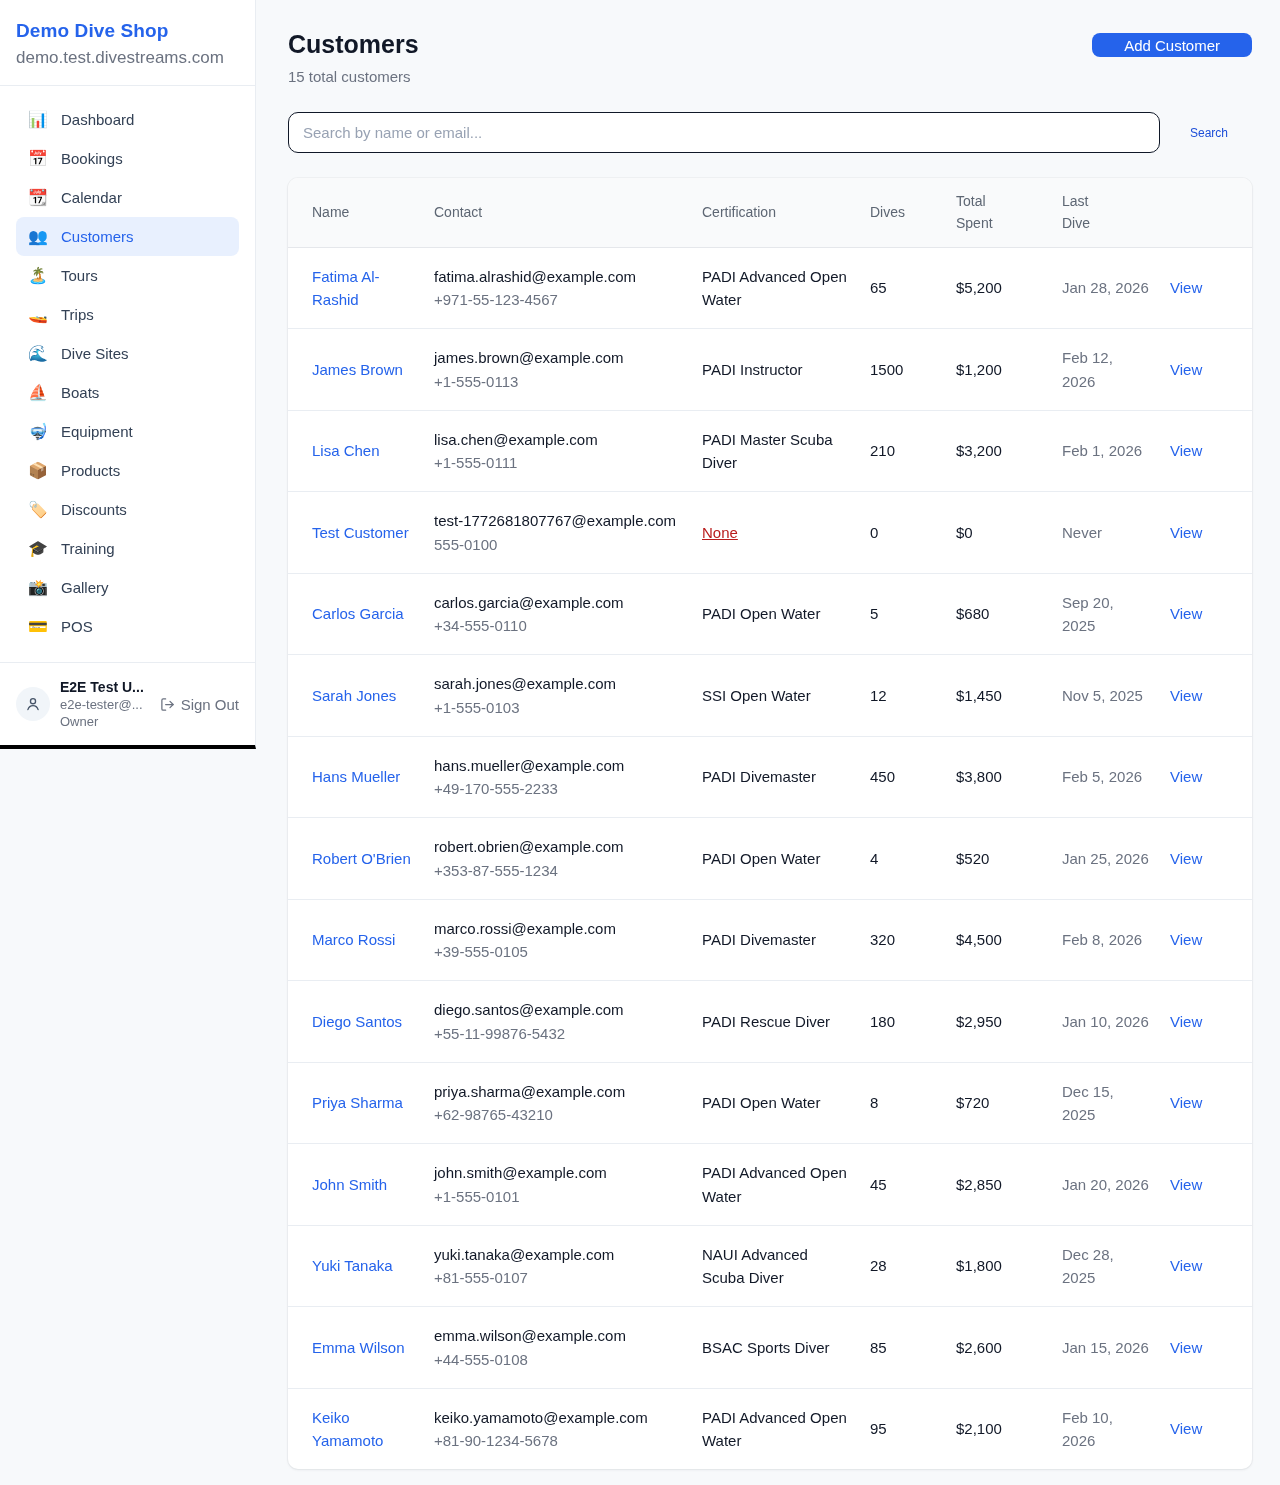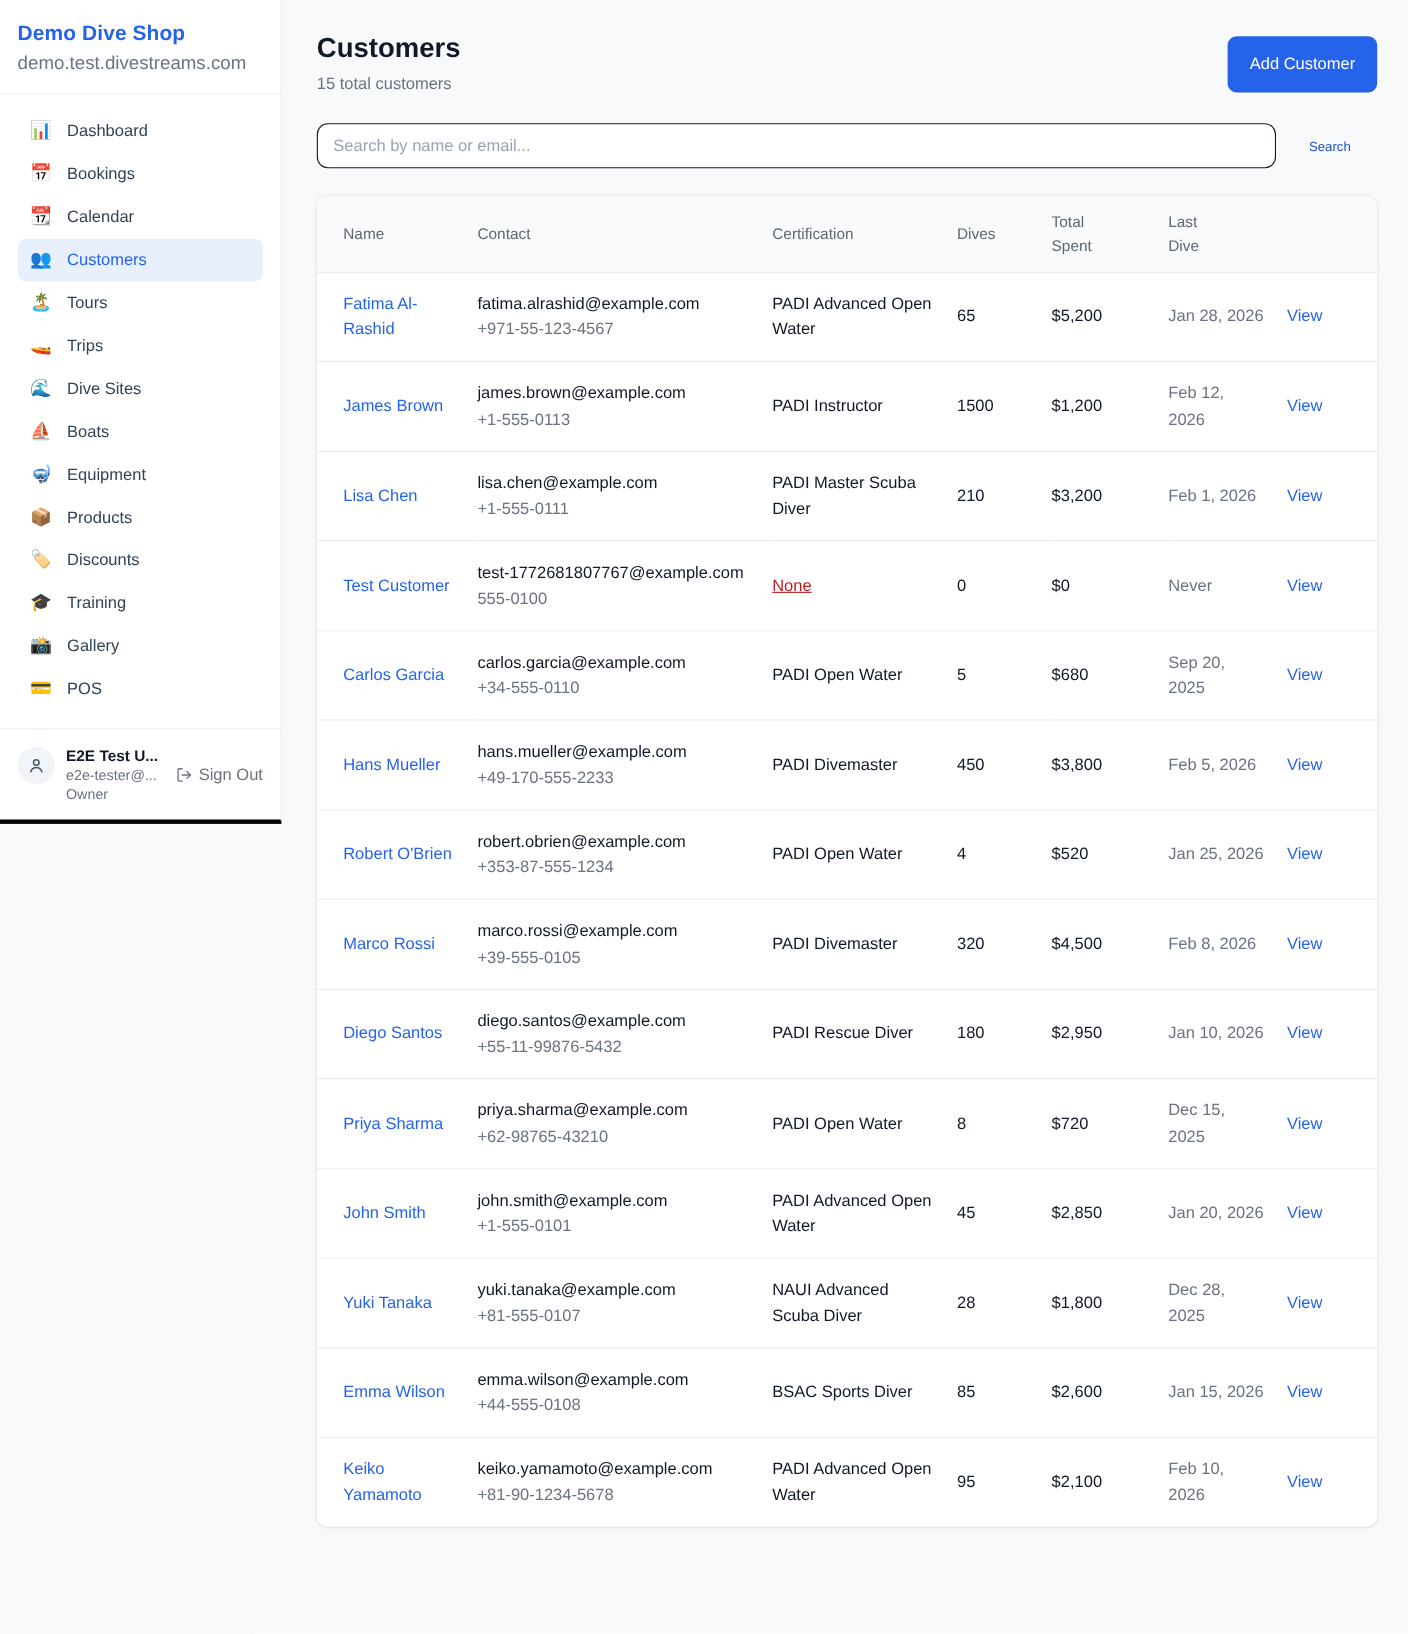--- a/index.html
+++ b/index.html
@@ -24,21 +24,21 @@
   .nav { padding:14px 16px 16px 16px; }
   .nav-item {
     display:flex; align-items:center; gap:13px;
     padding:11px 12px; border-radius:8px;
     font-size:15px; color:#334155; cursor:pointer;
   }
   .nav-item.active { background:#e8f0fe; color:#2563eb; }
   .nav-icon { width:20px; font-size:16px; line-height:1; text-align:center; flex:0 0 20px; }
   .sidebar-footer {
     border-top:1px solid #e9edf2;
-    padding:16px; display:flex; gap:10px;
+    padding:16px; display:flex; align-items:center; gap:10px;
   }
   .avatar {
     width:34px; height:34px; flex:0 0 34px; border-radius:50%;
     background:#f1f5f9; display:flex; align-items:center; justify-content:center;
   }
   .avatar svg { width:18px; height:18px; }
   .user-info { min-width:0; }
   .user-name { font-size:14px; font-weight:bold; color:#111827; white-space:nowrap; }
   .user-email, .user-role { font-size:13px; color:#6b7280; white-space:nowrap; }
   .user-email { margin-top:2px; } .user-role { margin-top:2px; }
@@ -49,21 +49,21 @@
   }
   .signout svg { width:15px; height:15px; }
 
   
   .main { flex:1; padding:30px 28px 28px 32px; min-width:0; }
   .main-header { display:flex; align-items:flex-start; justify-content:space-between; }
   .page-title { font-size:25px; font-weight:bold; color:#111827; }
   .page-subtitle { font-size:15px; color:#6b7280; margin-top:9px; }
   .add-btn {
     background:#2563eb; color:#fff; border:none; border-radius:8px;
-    padding:0 20px; height:51px; font-size:15px; font-weight:500;
+    padding:0 32px; height:24px; font-size:15px; font-weight:500;
     font-family:inherit; cursor:pointer; margin-top:3px;
   }
   .search-row { display:flex; align-items:center; margin-top:27px;justify-content:flex-end; }
   .search-input {
     flex:1; height:41px; background:#fff;
     border:1.5px solid #101828; border-radius:10px;
     padding:0 14px; font-size:15px; color:#111827; font-family:inherit; outline:none;
   }
   .search-input::placeholder { color:#98a2b3; }
   .search-btn {
@@ -283,20 +283,32 @@
       <div class="email">carlos.garcia@example.com</div>
       <div class="phone">+34-555-0110</div>
     </td>
     <td><span class="cert">PADI Open Water</span></td>
     <td><span class="dives">5</span></td>
     <td><span class="spent">$680</span></td>
     <td><span class="last-dive">Sep 20, 2025</span></td>
     <td><a class="view-link">View</a></td>
   </tr>
             <tr>
+    <td><a class="name-link">Sarah Jones</a></td>
+    <td>
+      <div class="email">sarah.jones@example.com</div>
+      <div class="phone">+1-555-0103</div>
+    </td>
+    <td><span class="cert">SSI Open Water</span></td>
+    <td><span class="dives">12</span></td>
+    <td><span class="spent">$1,450</span></td>
+    <td><span class="last-dive">Nov 5, 2025</span></td>
+    <td><a class="view-link">View</a></td>
+  </tr>
+            <tr>
     <td><a class="name-link">Hans Mueller</a></td>
     <td>
       <div class="email">hans.mueller@example.com</div>
       <div class="phone">+49-170-555-2233</div>
     </td>
     <td><span class="cert">PADI Divemaster</span></td>
     <td><span class="dives">450</span></td>
     <td><span class="spent">$3,800</span></td>
     <td><span class="last-dive">Feb 5, 2026</span></td>
     <td><a class="view-link">View</a></td>

